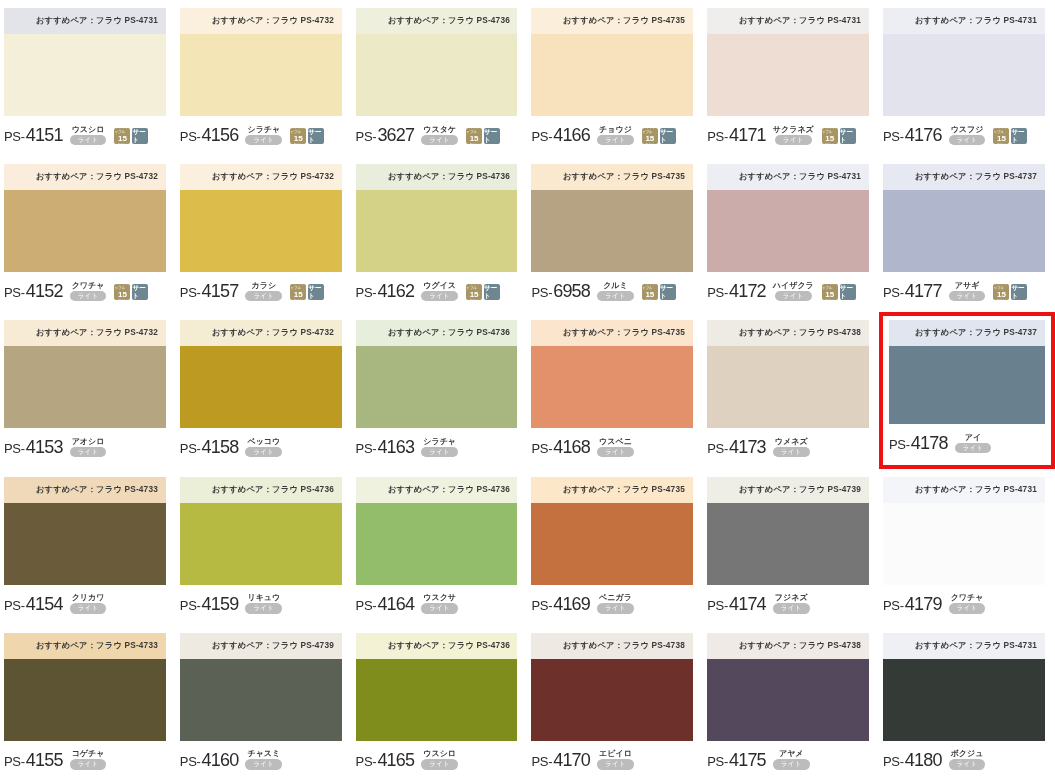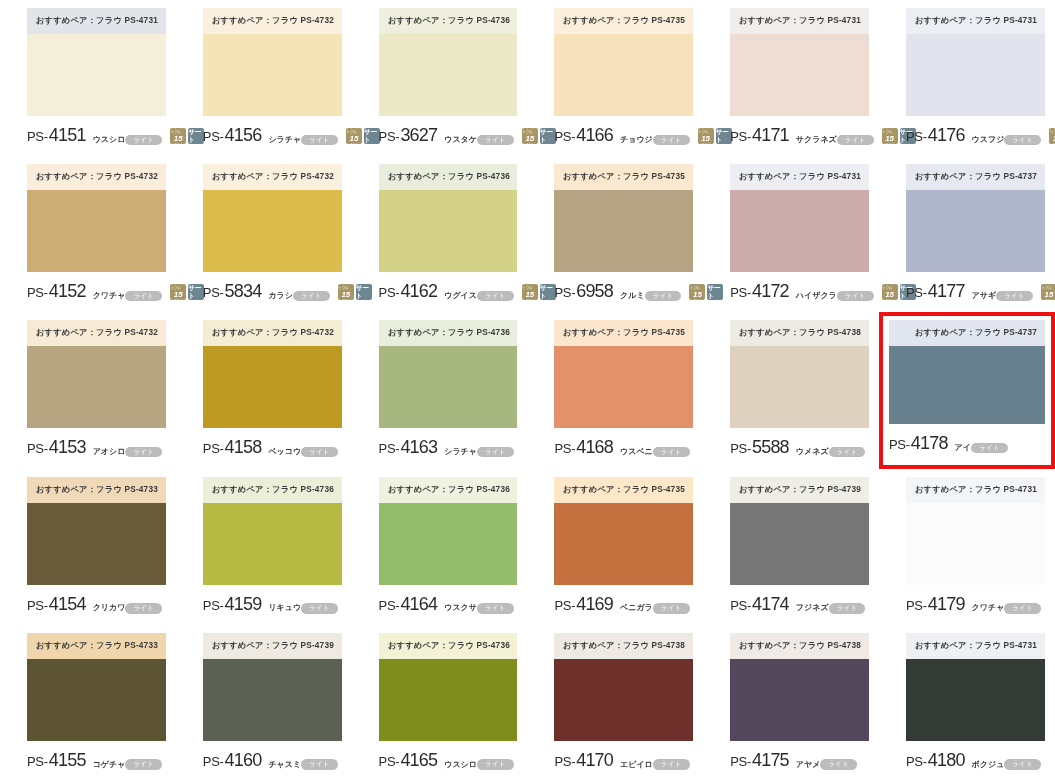--- a/index.html
+++ b/index.html
@@ -11,21 +11,21 @@
     overflow: hidden;
   }
   #grid {
     width: 1055px;
     display: grid;
     grid-template-columns: repeat(6, 175.8px);
     grid-template-rows: repeat(5, 156.2px);
   }
   .cell {
     position: relative;
-    padding: 8px 10px 0 27px;
+    padding: 8px 10px 0 4px;
   }
   .cell.selected {
     border: 4px solid #ee1111;
     padding: 4px 6px 0 6px;
   }
   .swatch {
     position: relative;
     width: 100%;
     height: 108px;
     overflow: hidden;
@@ -70,21 +70,21 @@
   .code {
     display: flex;
     align-items: baseline;
     color: #2b2b2b;
     white-space: nowrap;
   }
   .code-prefix { font-size: 13px; letter-spacing: -0.3px; }
   .code-num { font-size: 18px; font-weight: normal; letter-spacing: -0.8px; margin-left: 1px; }
   .name-block {
     display: flex;
-    flex-direction: row;
+    flex-direction: column;
     align-items: center;
     margin-left: 3px;
     margin-bottom: 1px;
   }
   .name-jp {
     font-size: 8px;
     color: #3a3a3a;
     white-space: nowrap;
     line-height: 9px;
     font-weight: bold;
@@ -106,21 +106,21 @@
     border-radius: 2px;
     display: flex; flex-direction: column;
     align-items: center; justify-content: center;
     color: #fff;
     line-height: 5px;
   }
   .badge .top { font-size: 3.6px; letter-spacing: -0.1px; }
   .badge .mid { font-size: 8px; font-weight: bold; line-height: 8px; }
   .badge .mid.sm { font-size: 6.5px; }
   .badge .bot { font-size: 3.4px; letter-spacing: -0.1px; }
-  .badge-15 { background: #a79563; font-style: italic; }
+  .badge-15 { background: #a79563; }
   .badge-set { background: #6e8692; }
 </style>
 </head>
 <body>
 
 <div id="grid">
     <div class="cell">
       <div class="swatch">
         <div class="pair-band" style="background: rgb(227, 228, 234);">
           <span class="pair-text">おすすめペア：フラウ PS-4731</span>
@@ -333,21 +333,21 @@
     <div class="cell">
       <div class="swatch">
         <div class="pair-band" style="background: rgb(251, 240, 222);">
           <span class="pair-text">おすすめペア：フラウ PS-4732</span>
         </div>
         <div class="body-band" style="background: rgb(220, 189, 76);"></div>
       </div>
       <div class="label-row">
         <div class="code">
           <span class="code-prefix">PS-</span>
-          <span class="code-num">5834</span>
+          <span class="code-num">4157</span>
         </div>
         <div class="name-block">
           <div class="name-jp">カラシ</div>
           <div class="pill">ライト</div>
         </div>
         <div class="badges">
           <div class="badge badge-15" style="background: rgb(167, 149, 99);">
             <span class="top">ウォッシャブル</span>
             <span class="mid">15</span>
             <span class="bot">年保証</span>
@@ -555,21 +555,21 @@
     <div class="cell">
       <div class="swatch">
         <div class="pair-band" style="background: rgb(238, 234, 228);">
           <span class="pair-text">おすすめペア：フラウ PS-4738</span>
         </div>
         <div class="body-band" style="background: rgb(222, 209, 192);"></div>
       </div>
       <div class="label-row">
         <div class="code">
           <span class="code-prefix">PS-</span>
-          <span class="code-num">5588</span>
+          <span class="code-num">4173</span>
         </div>
         <div class="name-block">
           <div class="name-jp">ウメネズ</div>
           <div class="pill">ライト</div>
         </div>
       </div>
     </div>
     <div class="cell selected">
       <div class="swatch">
         <div class="pair-band" style="background: rgb(224, 229, 239);">

